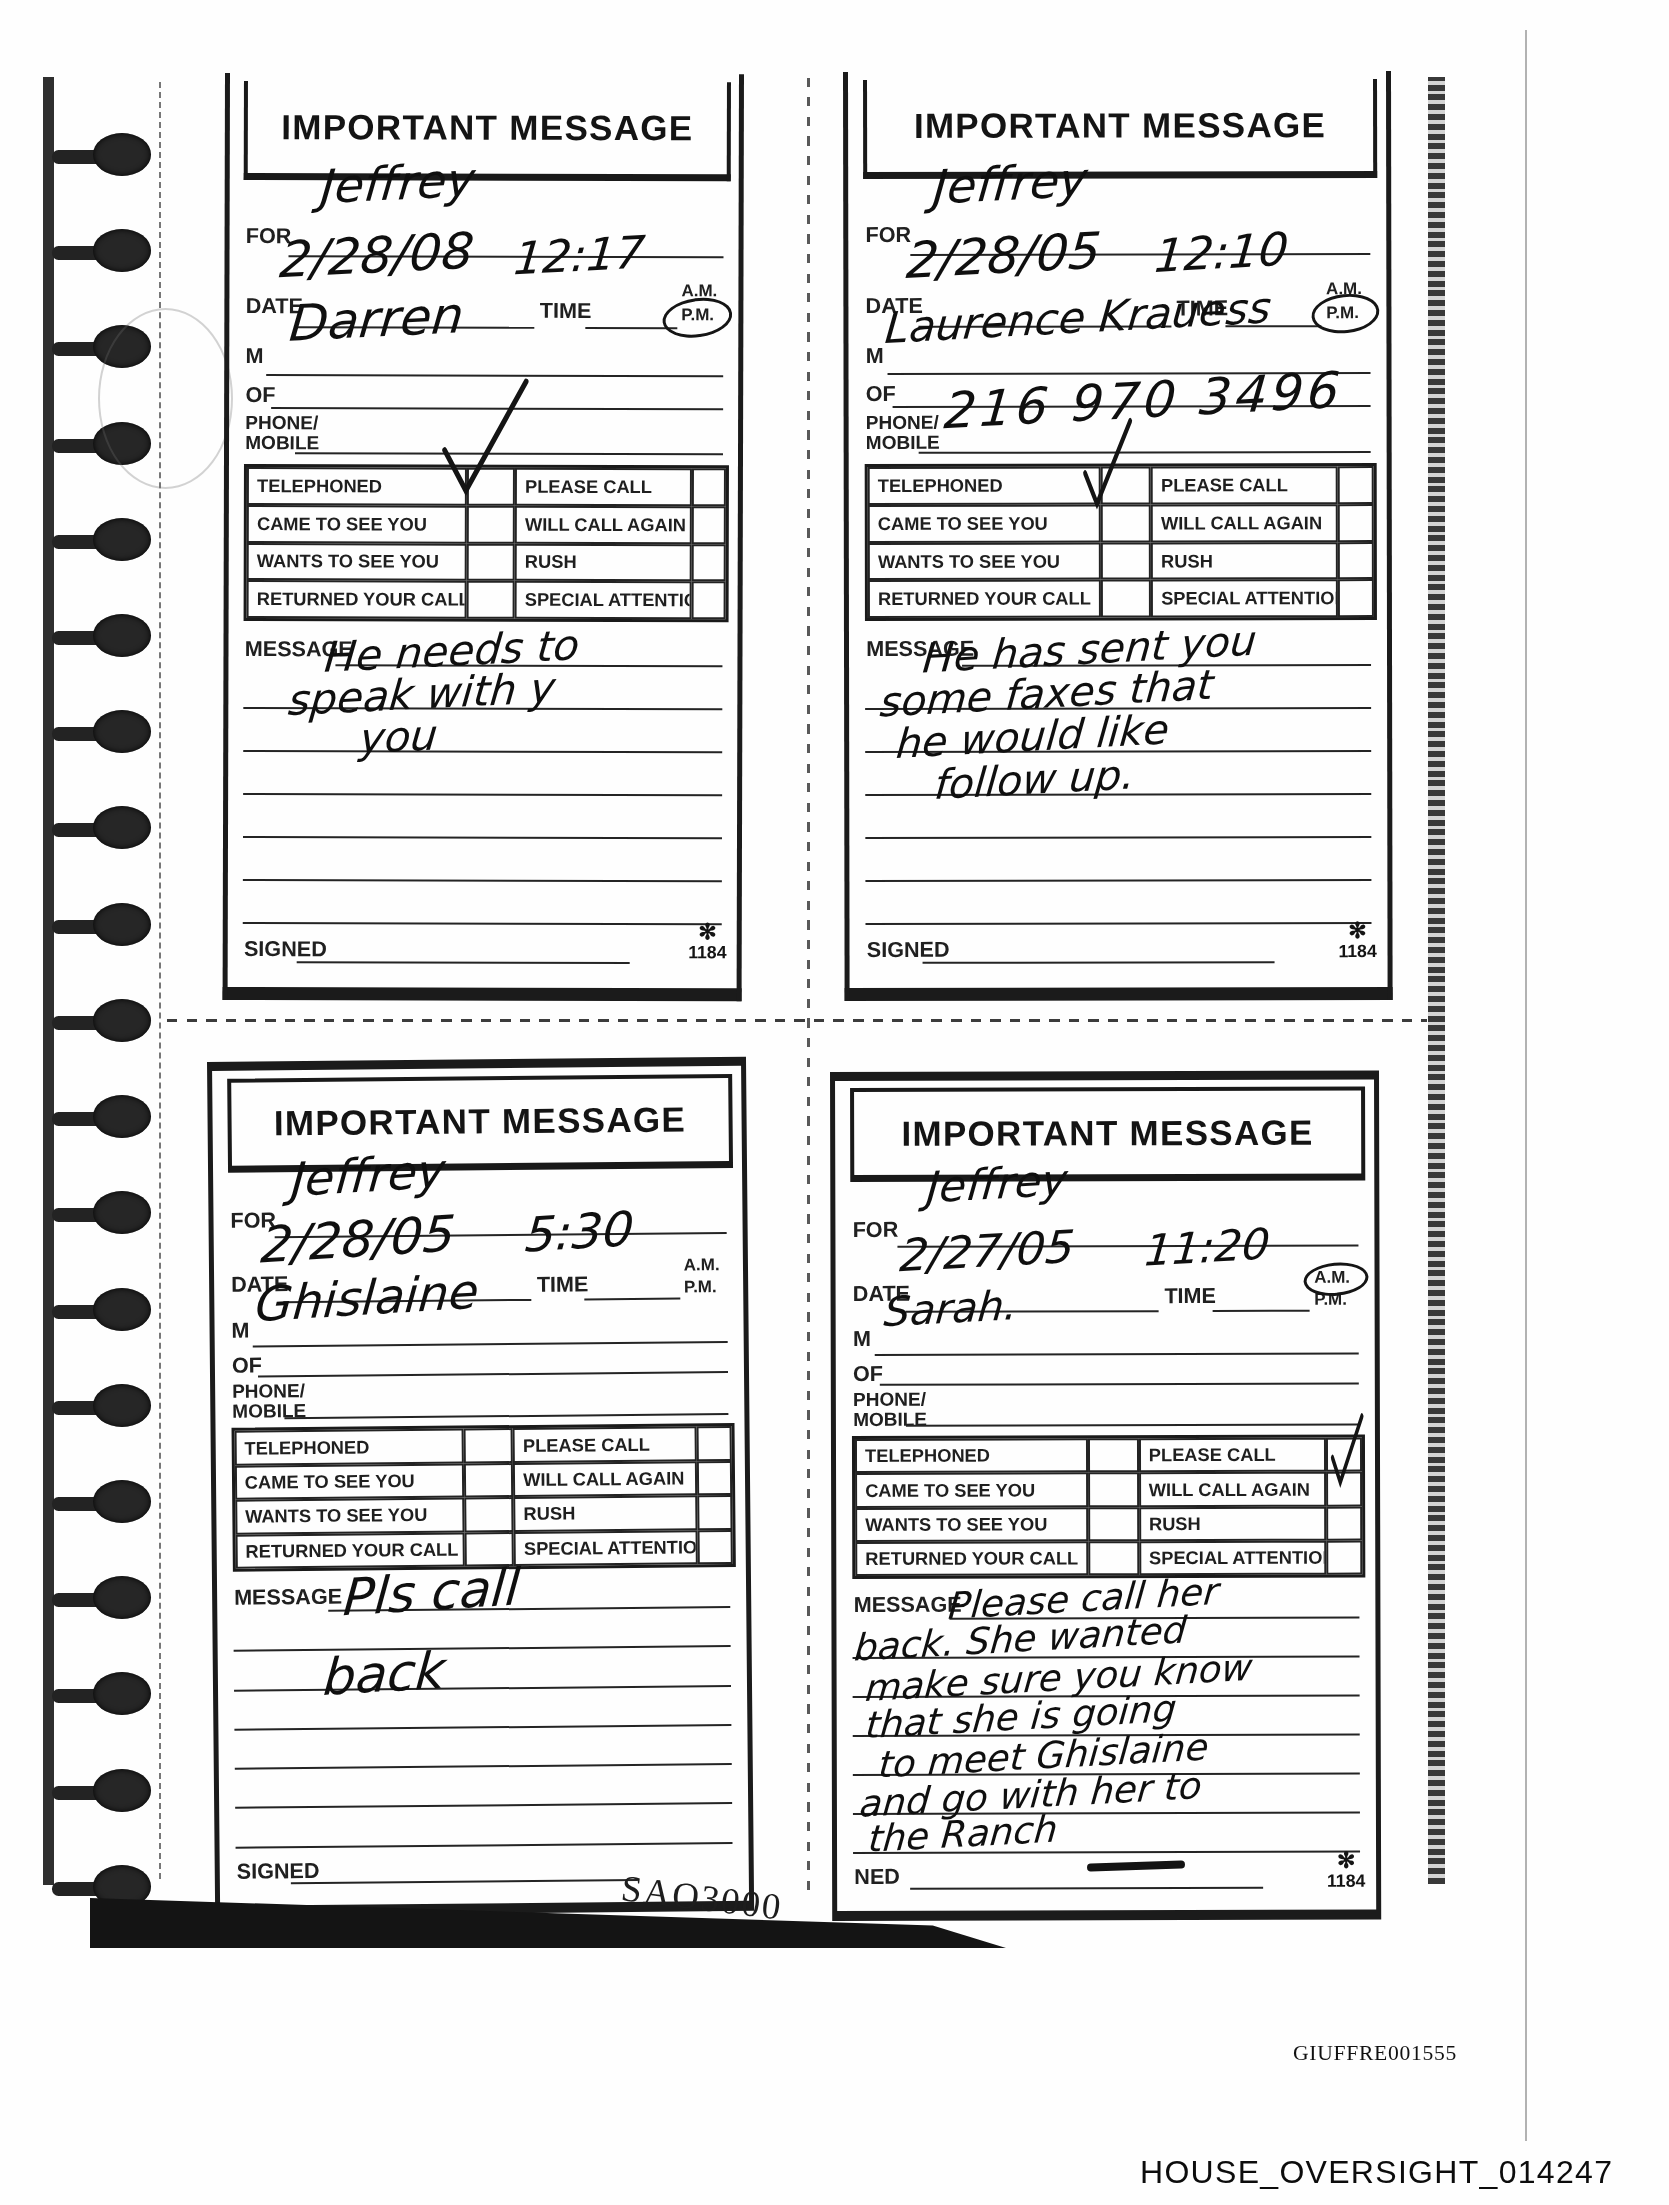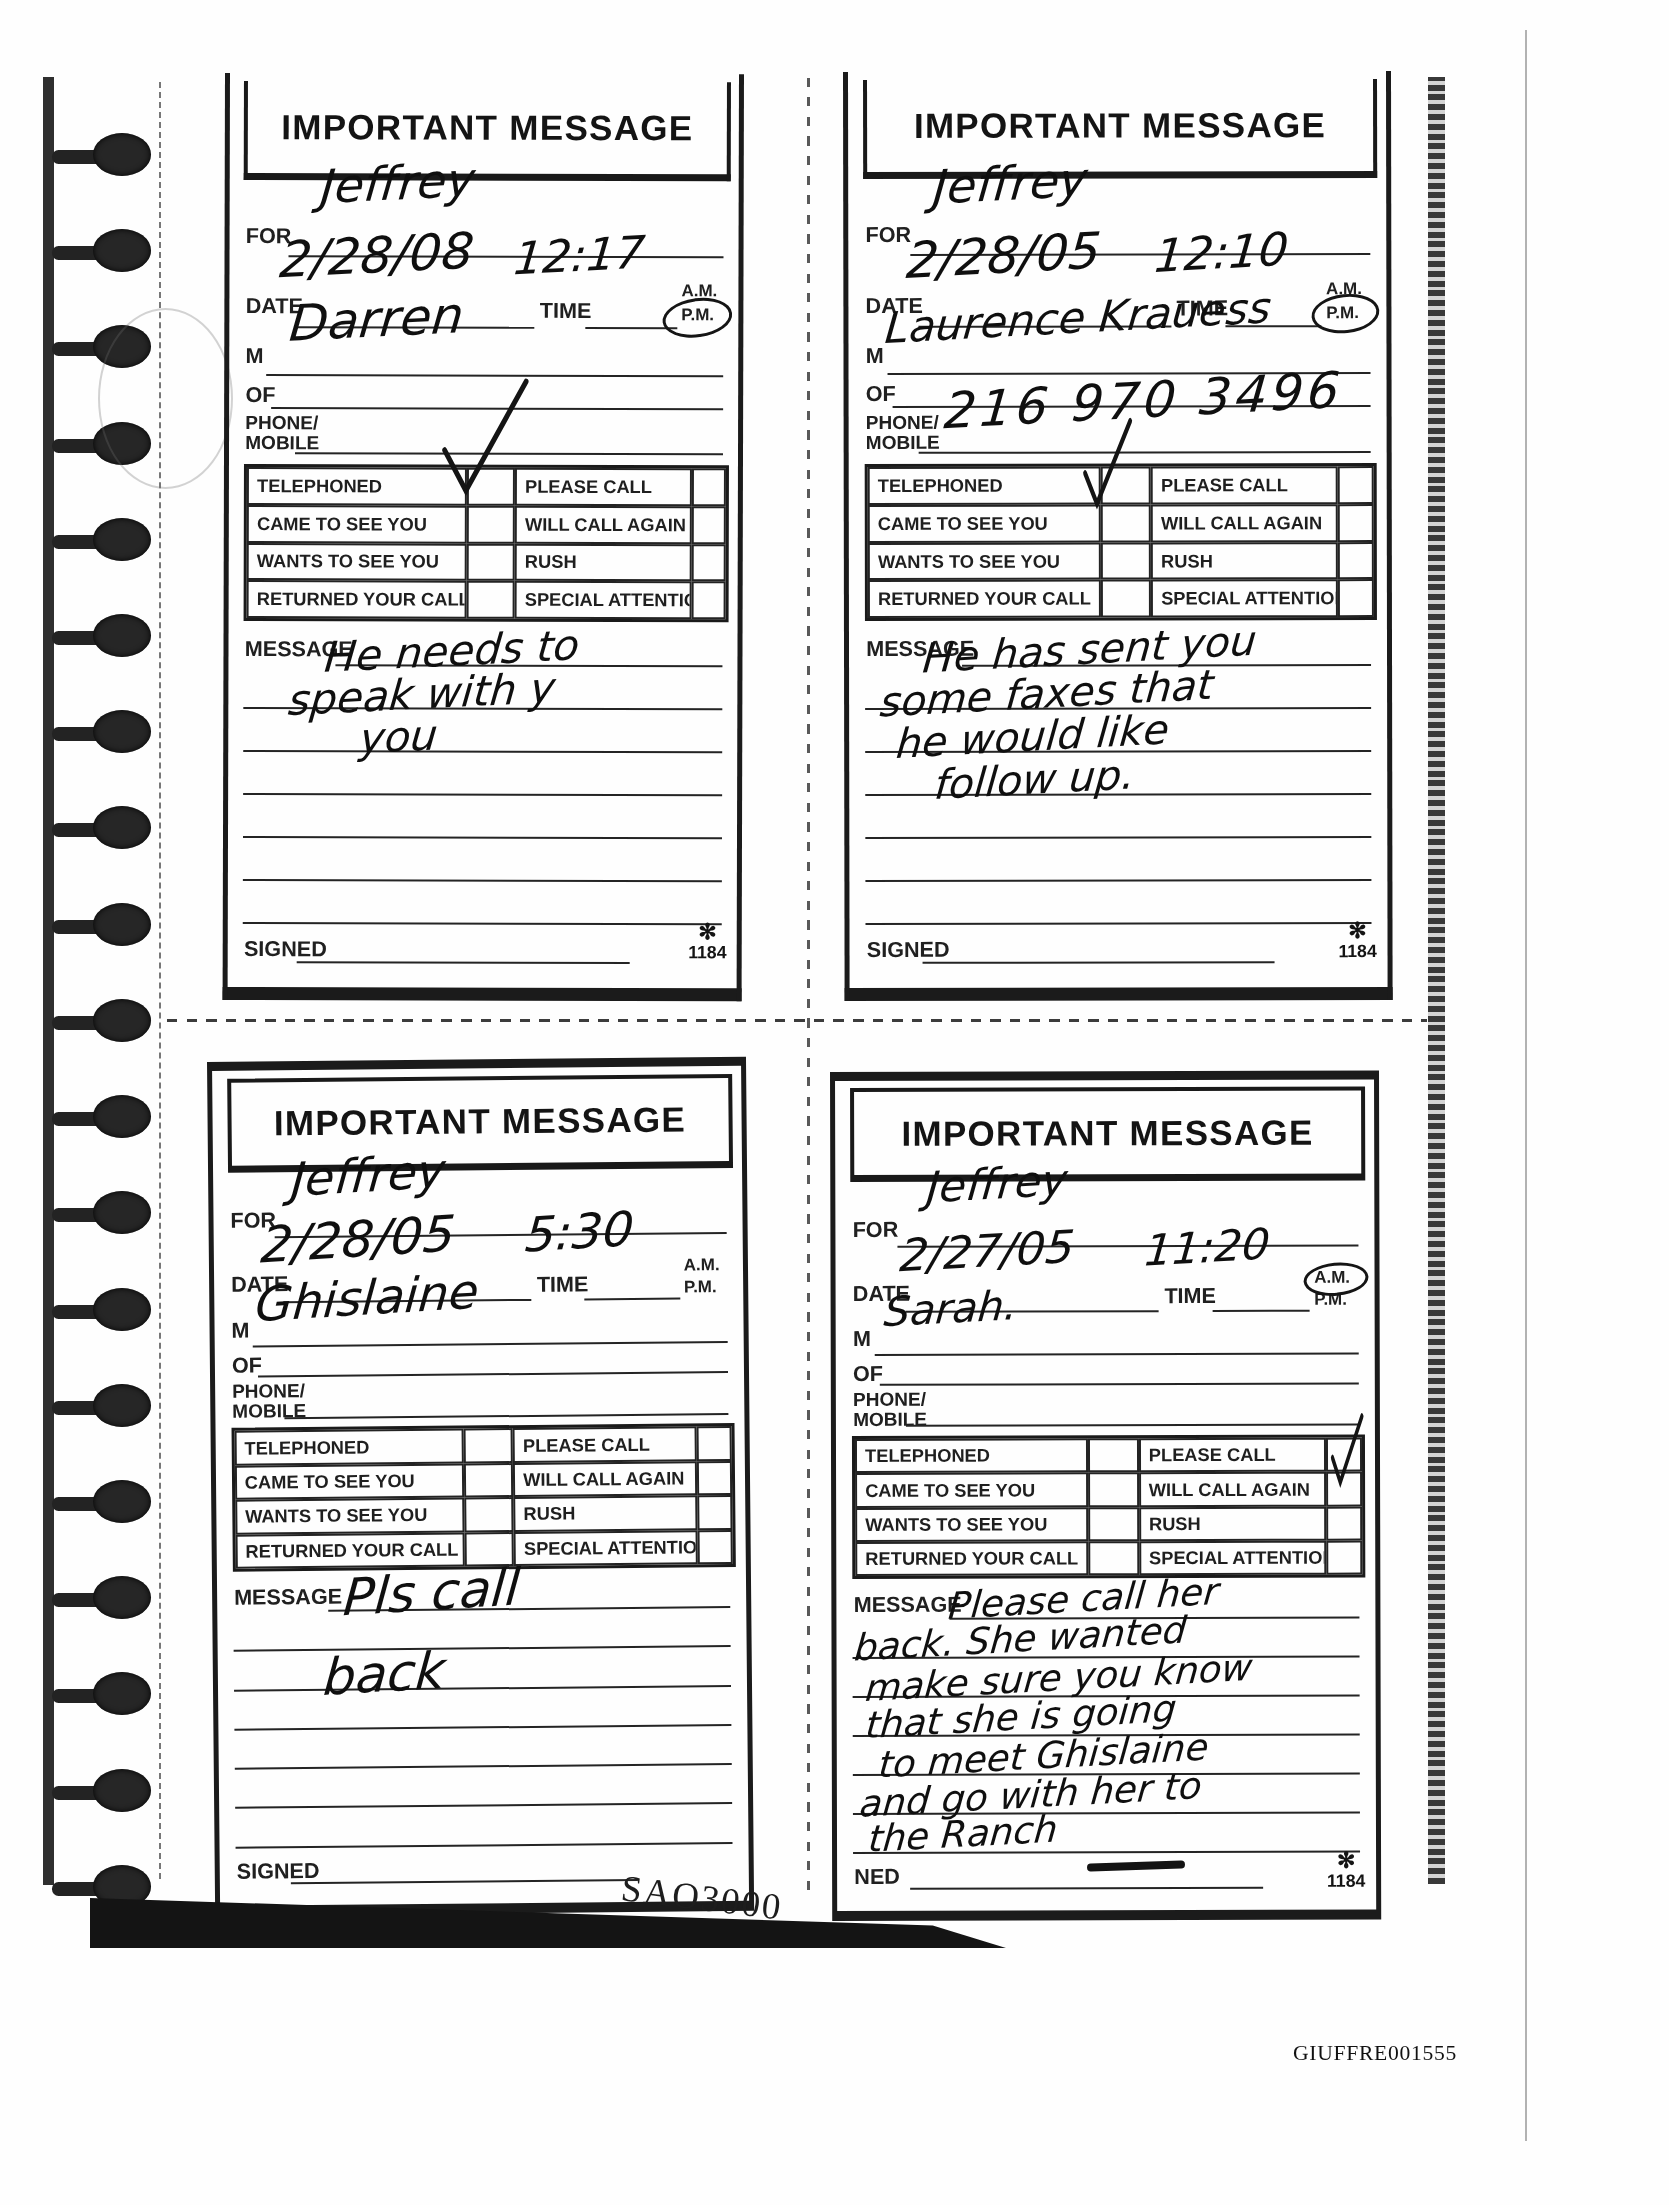--- a/index.html
+++ b/index.html
@@ -378,14 +378,15 @@
           <path d="M10 62 L32 96 L94 4" fill="none" stroke="#141414" stroke-width="9" stroke-linecap="round"></path>
         </svg></div>
       <div class="circle" style="left: 86.8%; top: 22%; width: 11%; height: 3.3%; transform: rotate(-5deg);"></div>
     </div>
 
   <div class="bottom-band"></div>
   <div class="smudge"></div>
 
   <div class="sao">SAO3000</div>
   <div class="bates-small">GIUFFRE001555</div>
+  <div class="bates-large">HOUSE_OVERSIGHT_014247</div>
 </div>
 
 
 </body></html>

